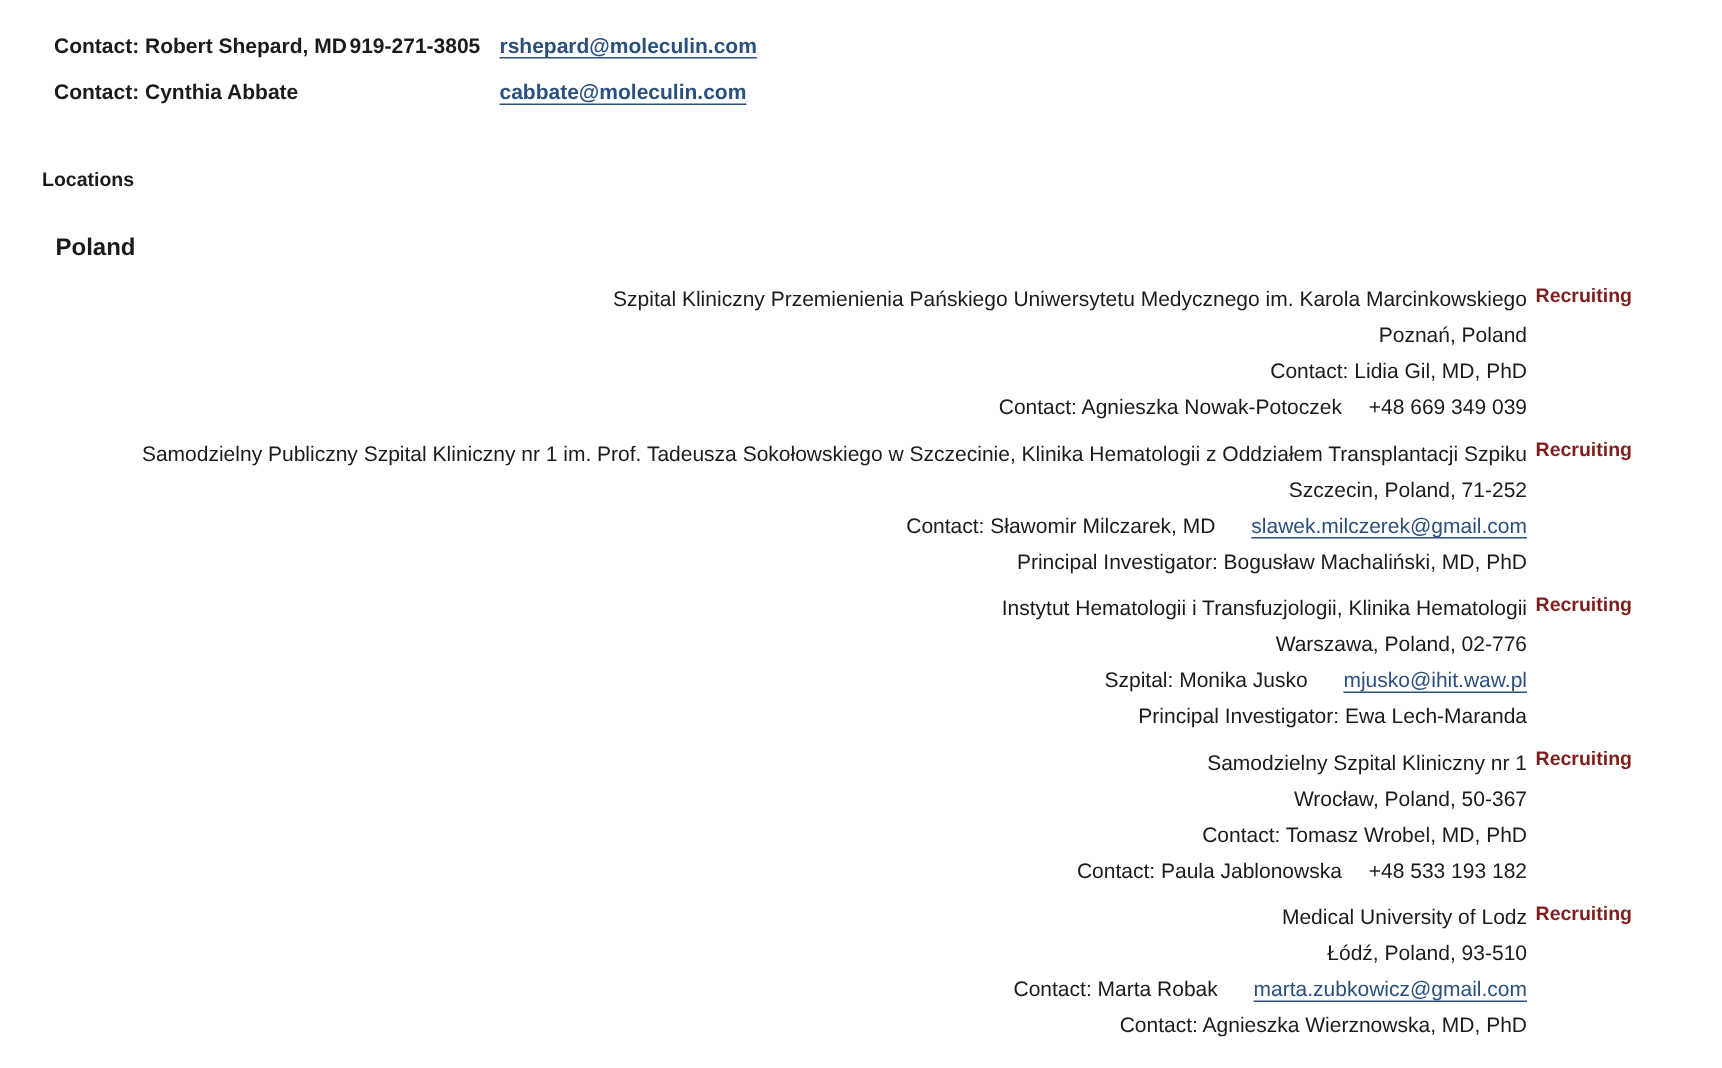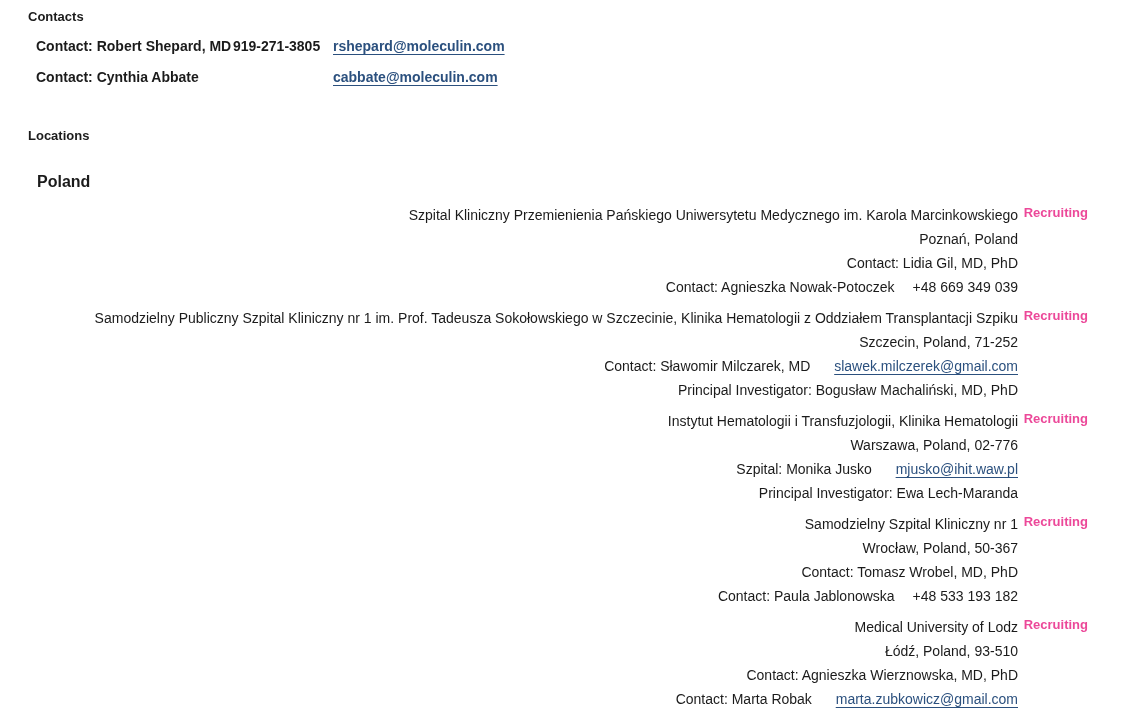--- a/index.html
+++ b/index.html
@@ -58,34 +58,33 @@
   }
   .loc-facility { line-height: 24px; }
   .loc-status {
     position: absolute;
     top: 2px;
     right: 60px;
     font-size: 13px;
     font-weight: 700;
     line-height: 16px;
     white-space: nowrap;
-    color: #ec4899;
+    color: #7f1d1d;
   }
   .loc-lines { margin-left: 29px; }
   .loc-lines > div { line-height: 24px; }
   .inline-phone { margin-left: 14px; }
   .inline-email { margin-left: 20px; }
 </style>
 </head>
 <body>
 
 <div class="page">
 
   <section>
-    <h3 class="section-heading">Contacts</h3>
     <div class="contact-table">
       <span>Contact: Robert Shepard, MD</span>
       <span>919-271-3805</span>
       <span><a class="link">rshepard@moleculin.com</a></span>
 
       <span>Contact: Cynthia Abbate</span>
       <span></span>
       <span><a class="link">cabbate@moleculin.com</a></span>
     </div>
   </section>
@@ -146,23 +145,23 @@
             <span class="inline-phone">+48 533 193 182</span>
           </div>
         </div>
       </div>
 
       <div class="loc">
         <div class="loc-facility">Medical University of Lodz</div>
         <div class="loc-status">Recruiting</div>
         <div class="loc-lines">
           <div>Łódź, Poland, 93-510</div>
-          <div>Contact: Agnieszka Wierznowska, MD, PhD</div>
           <div>
             <span>Contact: Marta Robak</span>
             <a class="link inline-email">marta.zubkowicz@gmail.com</a>
           </div>
+          <div>Contact: Agnieszka Wierznowska, MD, PhD</div>
         </div>
       </div>
 
     </div>
   </section>
 </div>
 
 </body></html>

